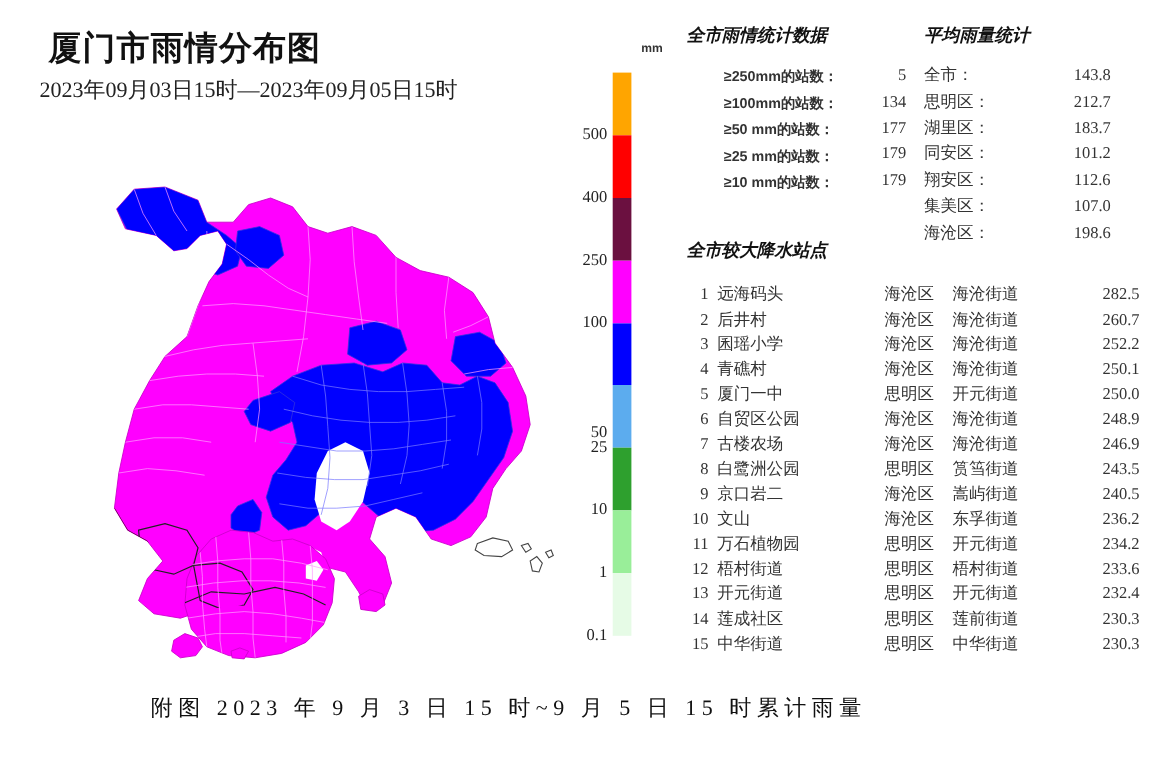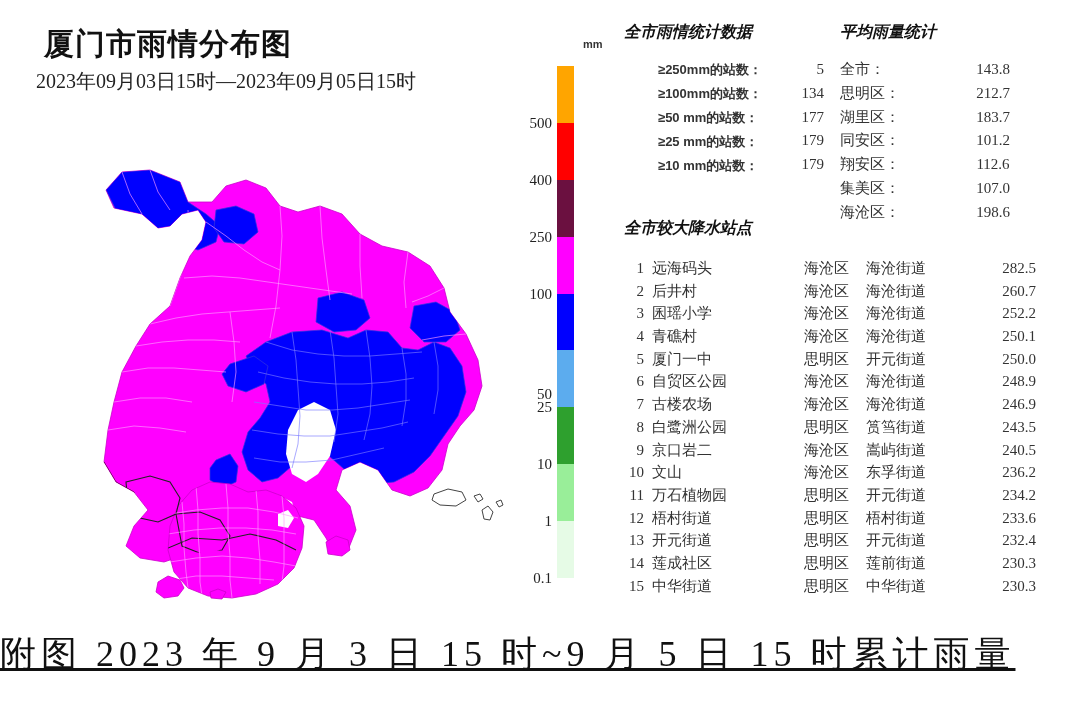--- a/index.html
+++ b/index.html
@@ -85,22 +85,22 @@
   }
   #stations-table td.rank{text-align:right;width:26px;padding-right:8px;}
   #stations-table td.nm{width:152px;}
   #stations-table td.dist{width:62px;}
   #stations-table td.town{width:96px;}
   #stations-table td.val{text-align:right;width:74px;}
 
   
   #figure-caption{
     position:absolute;left:0;top:630px;width:925px;
-    text-align:center;font-size:36px;letter-spacing:5px;
-    color:#111;white-space:nowrap;text-decoration:underline;
+    text-align:center;font-size:20px;letter-spacing:5px;
+    color:#111;white-space:nowrap;
   }
 </style>
 </head>
 <body>
 
 <div class="root">
 
   <div id="map-title">厦门市雨情分布图</div>
   <div id="map-subtitle">2023年09月03日15时—2023年09月05日15时</div>
 

